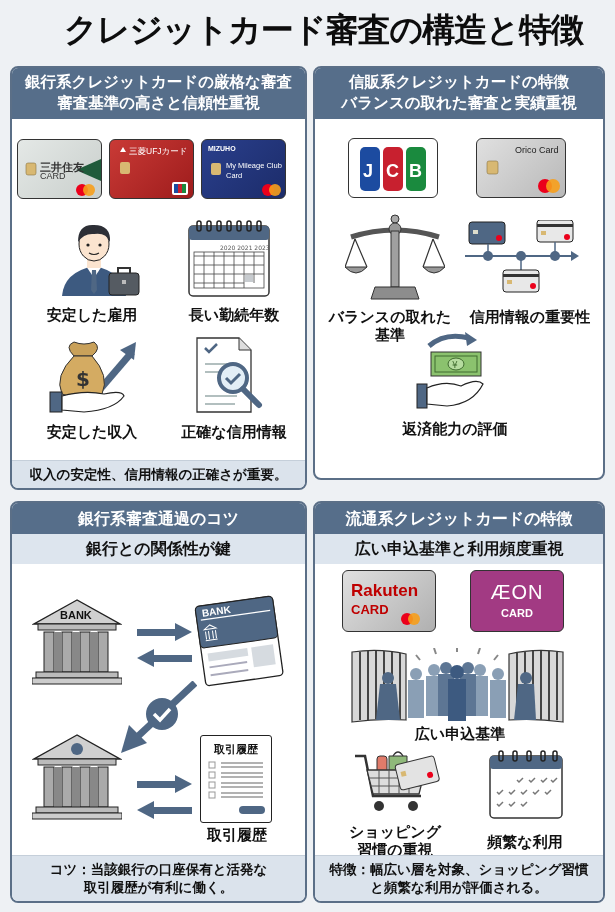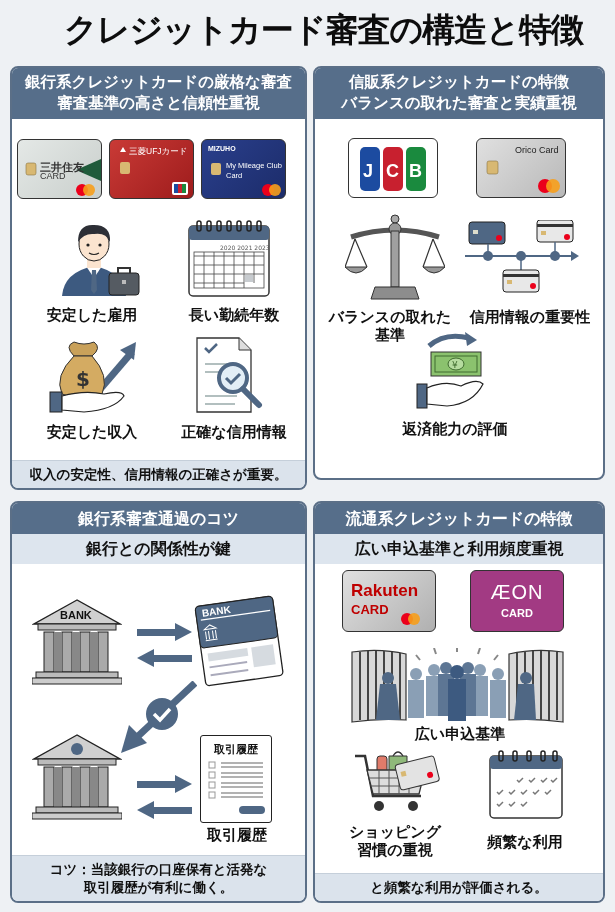--- a/index.html
+++ b/index.html
@@ -438,15 +438,16 @@
       </g>
     <g stroke="#777" stroke-width="1.5" fill="none">
       <path d="M30 30 l2 2 l4 -4 M42 30 l2 2 l4 -4 M54 30 l2 2 l4 -4 M64 30 l2 2 l4 -4"></path>
       <path d="M10 42 l2 2 l4 -4 M22 42 l2 2 l4 -4 M34 42 l2 2 l4 -4 M46 42 l2 2 l4 -4 M58 42 l2 2 l4 -4"></path>
       <path d="M10 54 l2 2 l4 -4 M22 54 l2 2 l4 -4 M34 54 l2 2 l4 -4"></path>
     </g>
   </svg>
   <div class="label" style="left:150px; top:330px; width:120px;">頻繁な利用</div>
 
   <div class="panel-footer">
+    <div>特徴：幅広い層を対象、ショッピング習慣</div>
     <div>と頻繁な利用が評価される。</div>
   </div>
 </div>
 
 </body></html>

